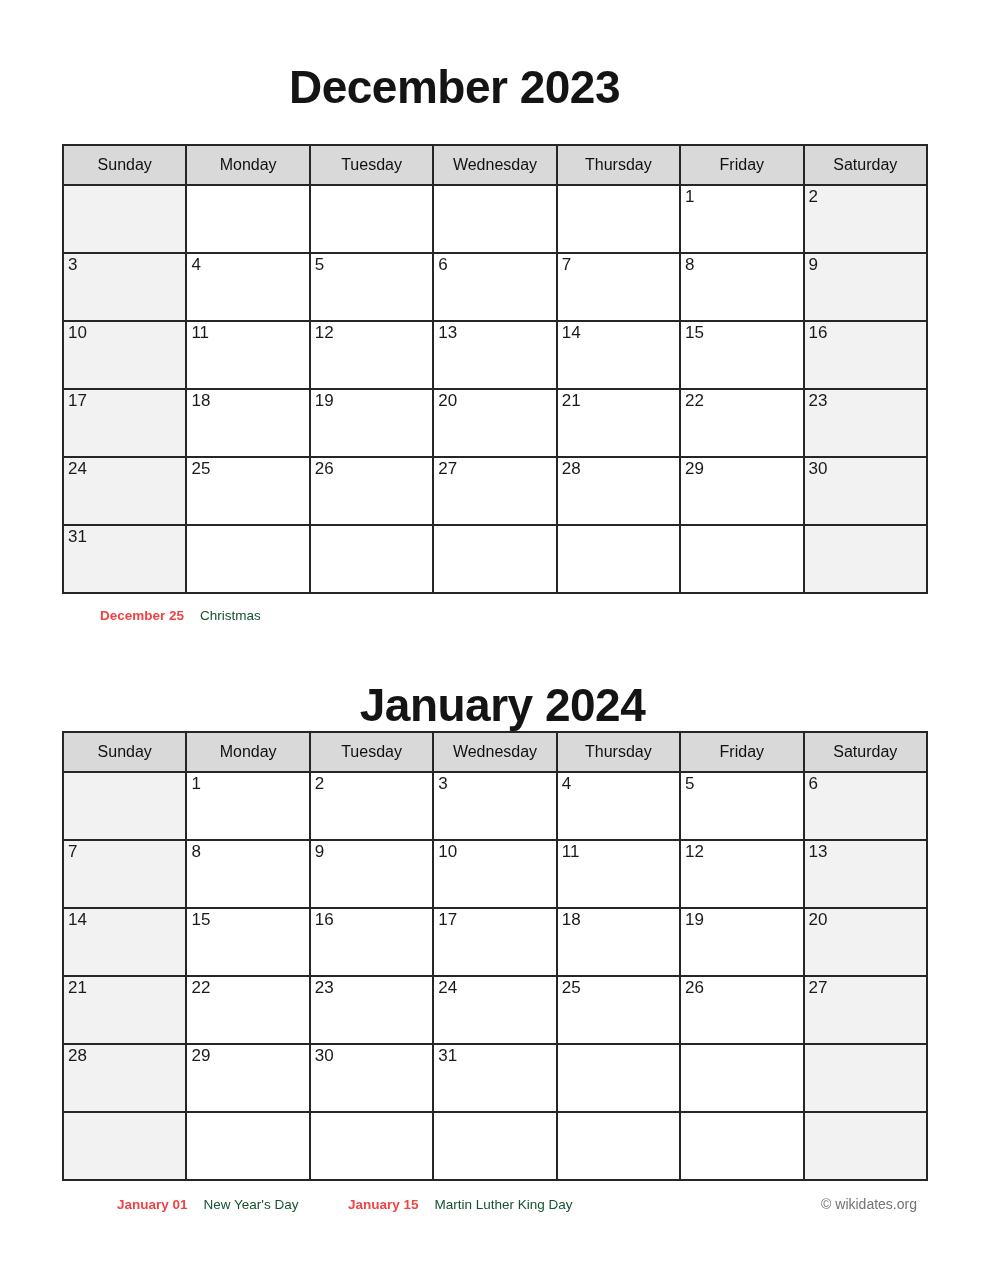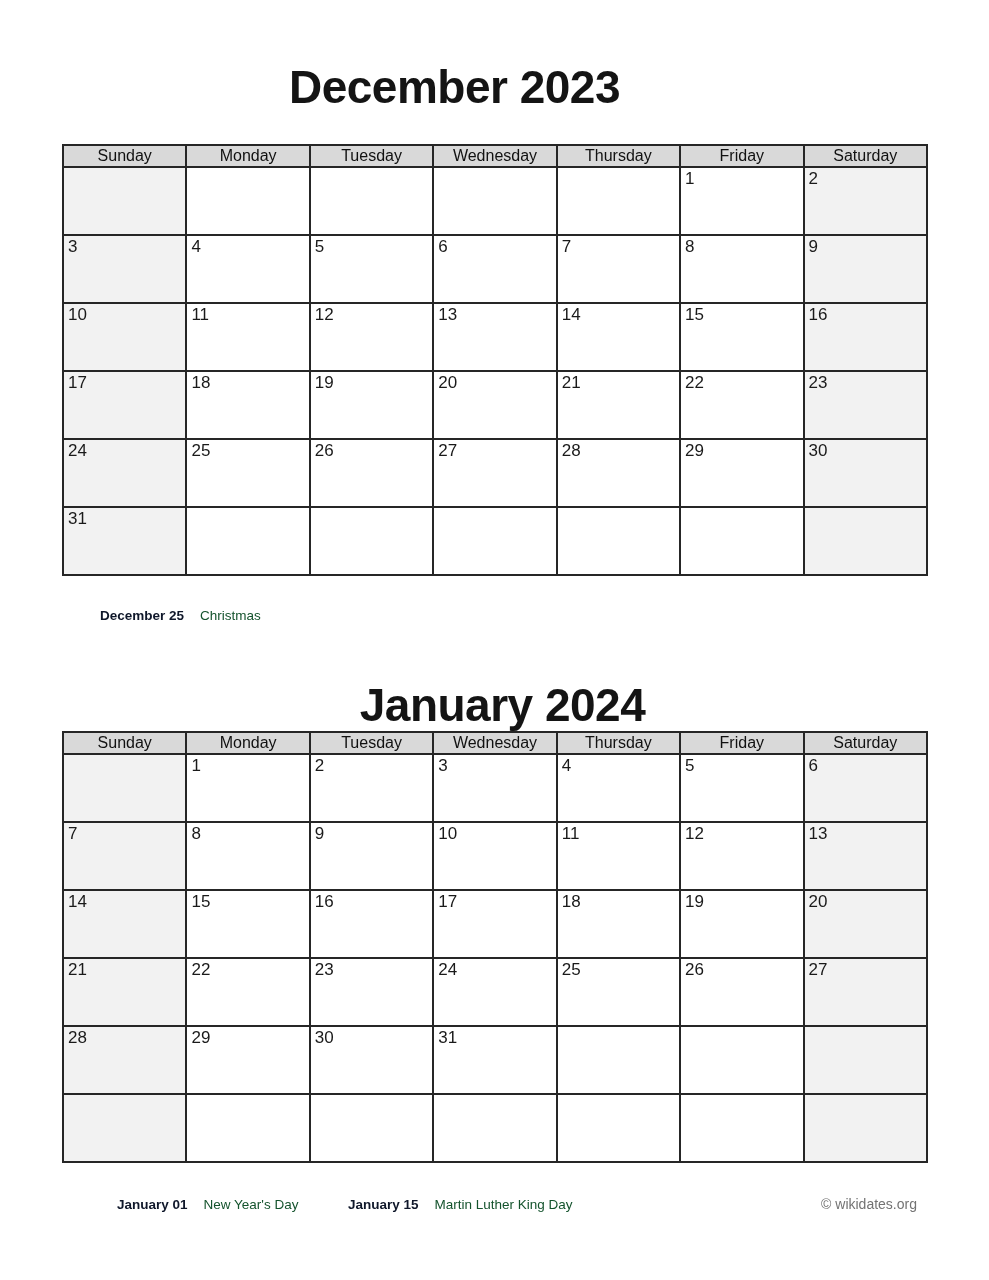--- a/index.html
+++ b/index.html
@@ -40,21 +40,21 @@
   table.calendar.jan { top: 731px; }
 
   table.calendar th {
     border: 2px solid #262626;
     background: #d9d9d9;
     height: 22px;
     font-size: 16px;
     font-weight: 400;
     text-align: center;
     color: #111111;
-    padding: 1px 0;
+    padding: 10px 0;
   }
   table.calendar td {
     border: 2px solid #262626;
     background: #ffffff;
     height: 68px;
     vertical-align: top;
     text-align: left;
     padding: 1px 0 0 4px;
   }
   table.calendar td.weekend { background: #f2f2f2; }
@@ -65,21 +65,21 @@
   }
 
   .holiday-note {
     position: absolute;
     font-size: 13.5px;
     line-height: 17px;
     white-space: nowrap;
   }
   .holiday-note .note-date {
     font-weight: bold;
-    color: #0f172a;
+    color: #ef4444;
     margin-right: 16px;
   }
   .holiday-note .note-name {
     color: #14532d;
   }
   .note-dec { top: 607px; left: 100px; }
   .note-jan1 { top: 1196px; left: 117px; }
   .note-jan2 { top: 1196px; left: 348px; }
 
   .copyright {

